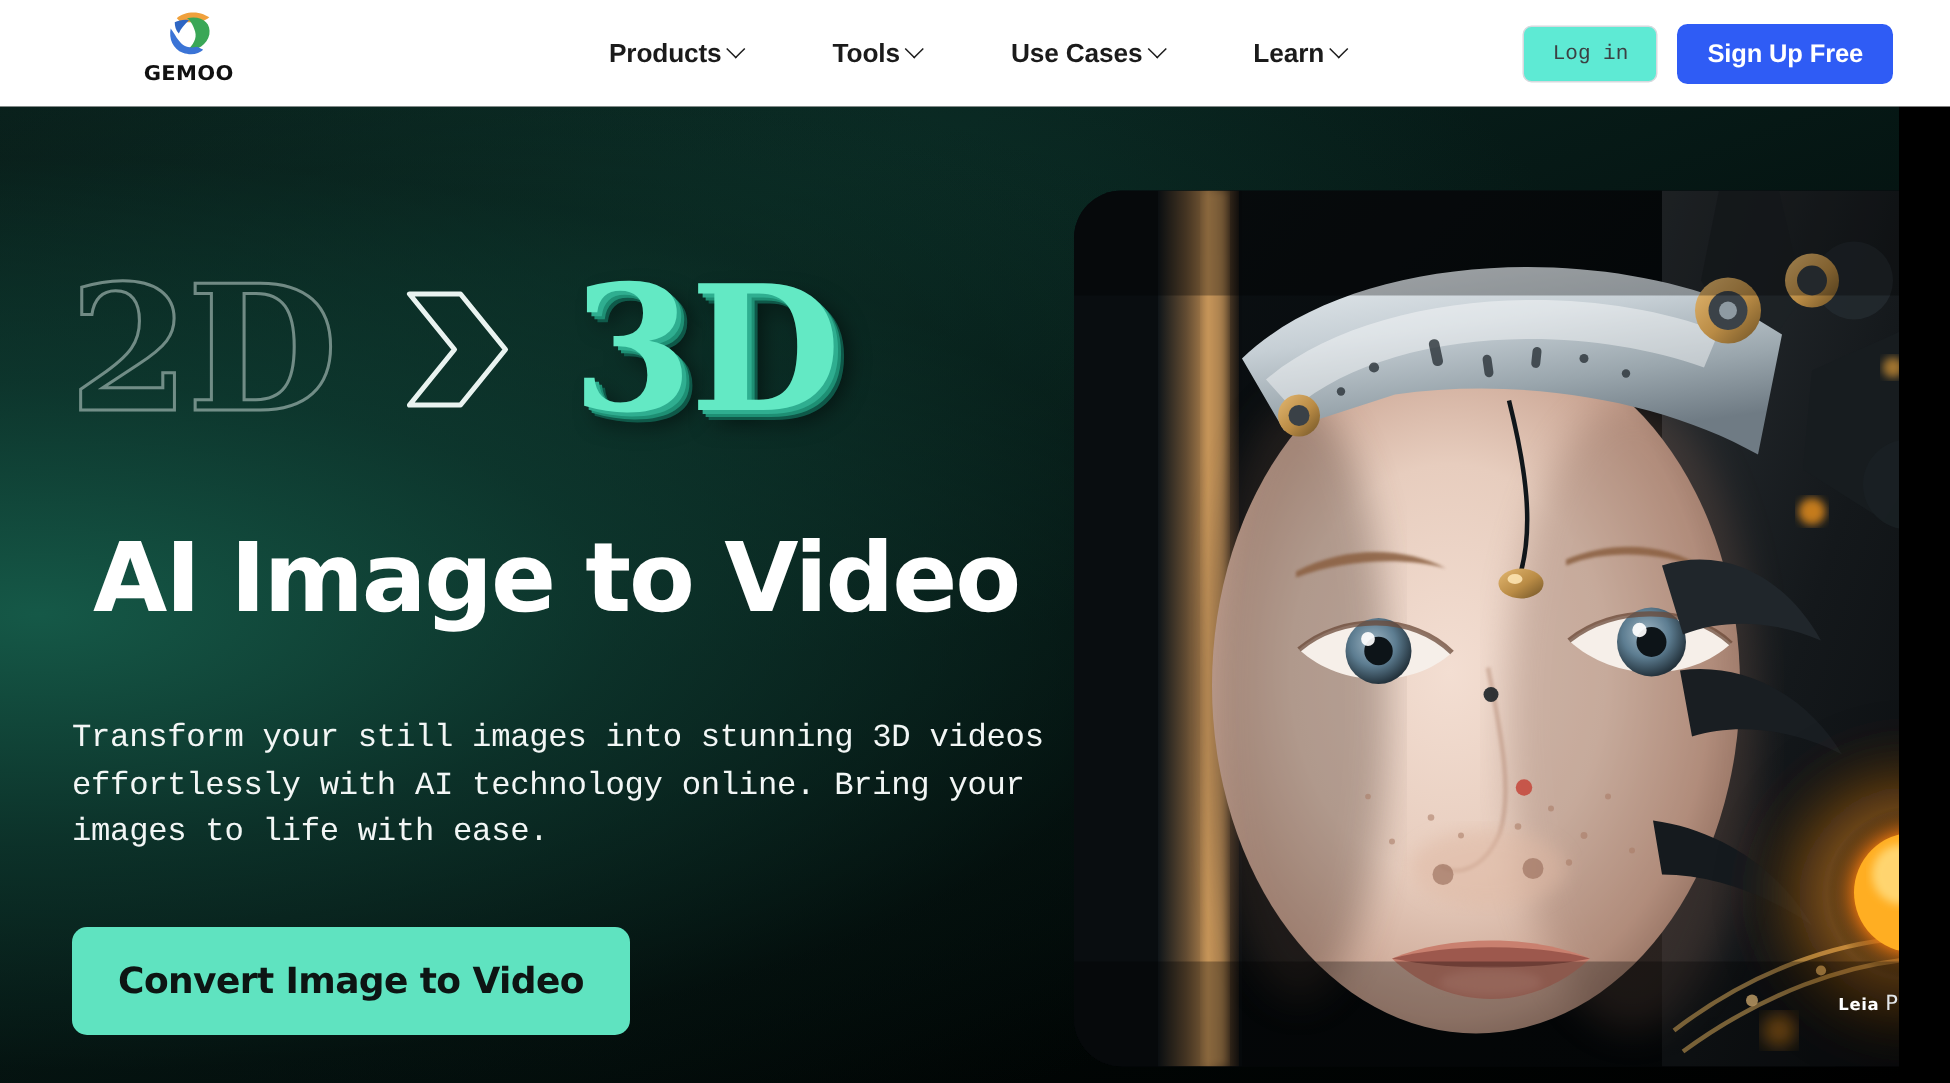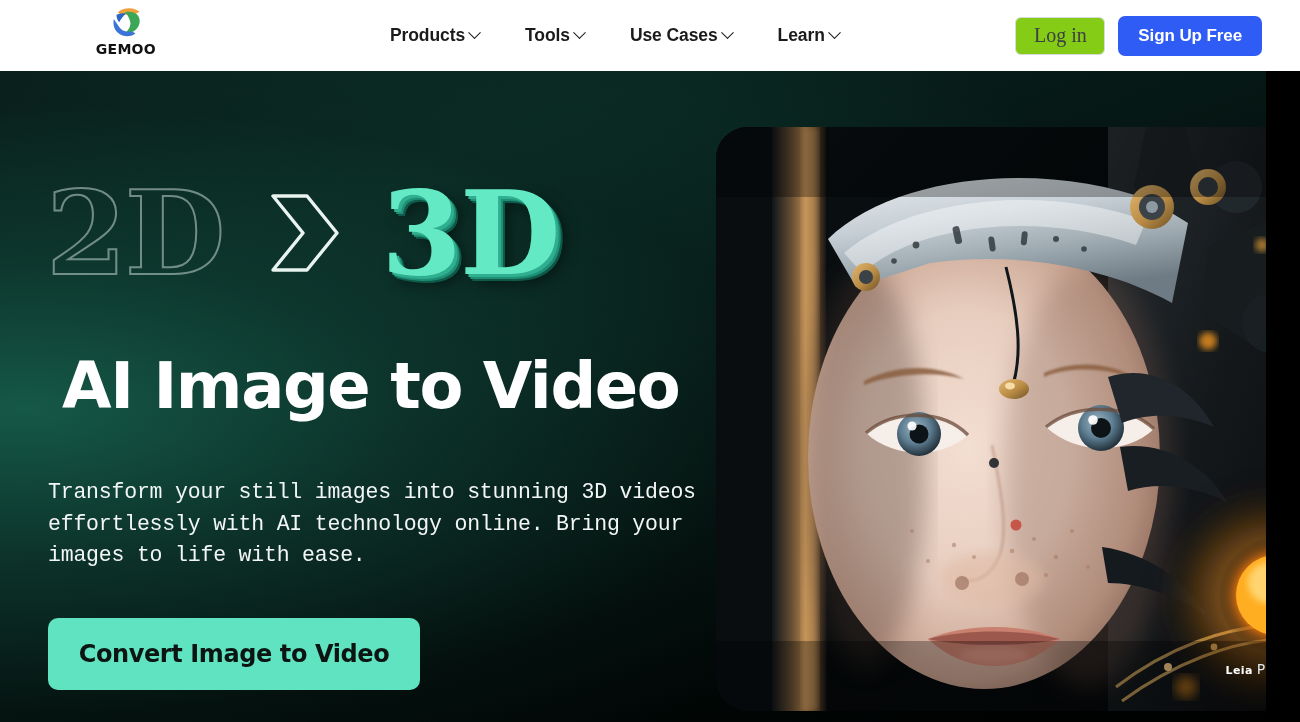--- a/index.html
+++ b/index.html
@@ -44,26 +44,26 @@
     font-size: 13.5px;
     font-weight: 700;
     letter-spacing: 0.2px;
     color: #111111;
     line-height: 1;
     transform: scaleX(1.04);
   }
 
   .main-nav {
     position: absolute;
-    left: 367px;
+    left: 383px;
     top: 0;
     height: 71px;
     display: flex;
     align-items: center;
-    gap: 0px;
+    gap: 14px;
   }
   .nav-item {
     display: flex;
     align-items: center;
     gap: 5px;
     padding: 8px 23px;
     font-size: 17.5px;
     font-weight: 600;
     color: #1b1b1b;
     cursor: pointer;
@@ -86,24 +86,24 @@
     height: 71px;
     display: flex;
     align-items: center;
     gap: 13px;
   }
   .btn-login {
     width: 90px;
     height: 38px;
     border: 1px solid #d6d9de;
     border-radius: 6px;
-    background: #84cc16;
+    background: #5eead4;
     color: #3c4043;
-    font-family: Liberation Serif, serif;
-    font-size: 20px;
+    font-family: Liberation Mono, monospace;
+    font-size: 14px;
     font-weight: 400;
     cursor: pointer;
     display: flex;
     align-items: center;
     justify-content: center;
   }
   .btn-signup {
     height: 40px;
     padding: 0 20px;
     border: none;

